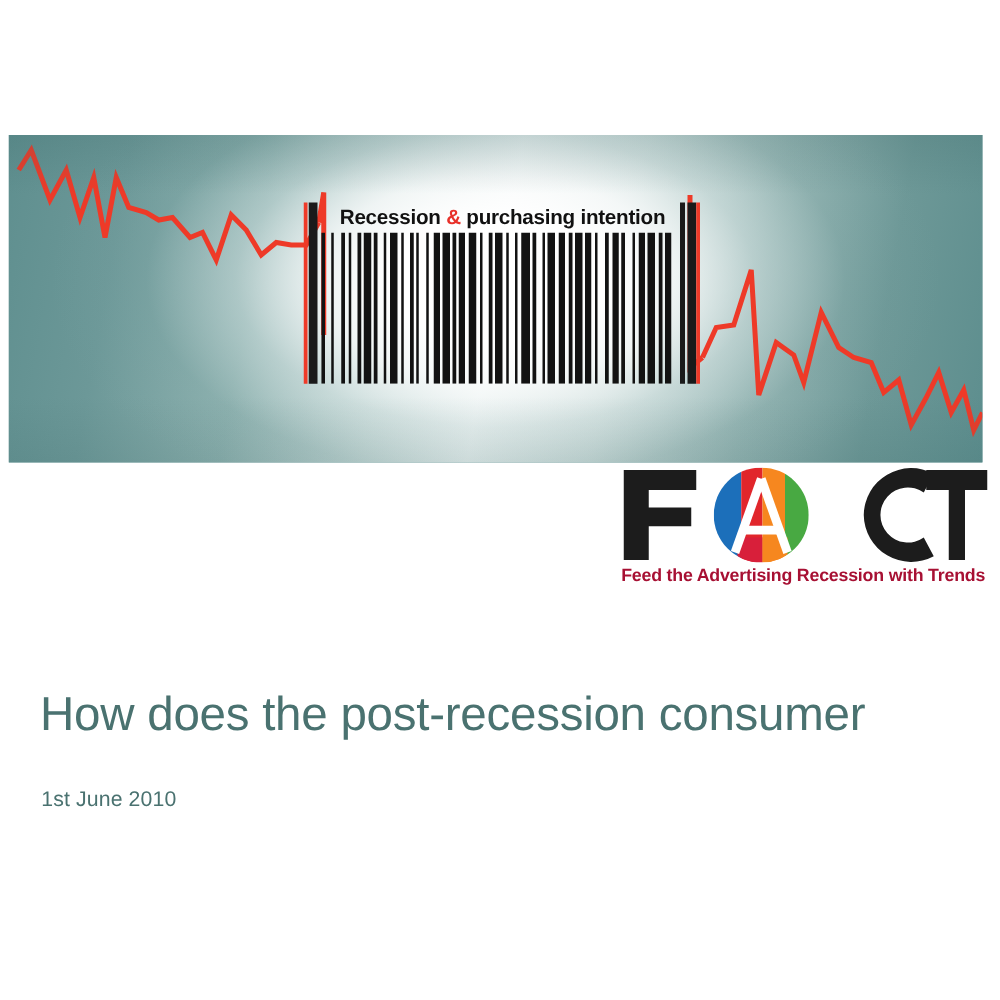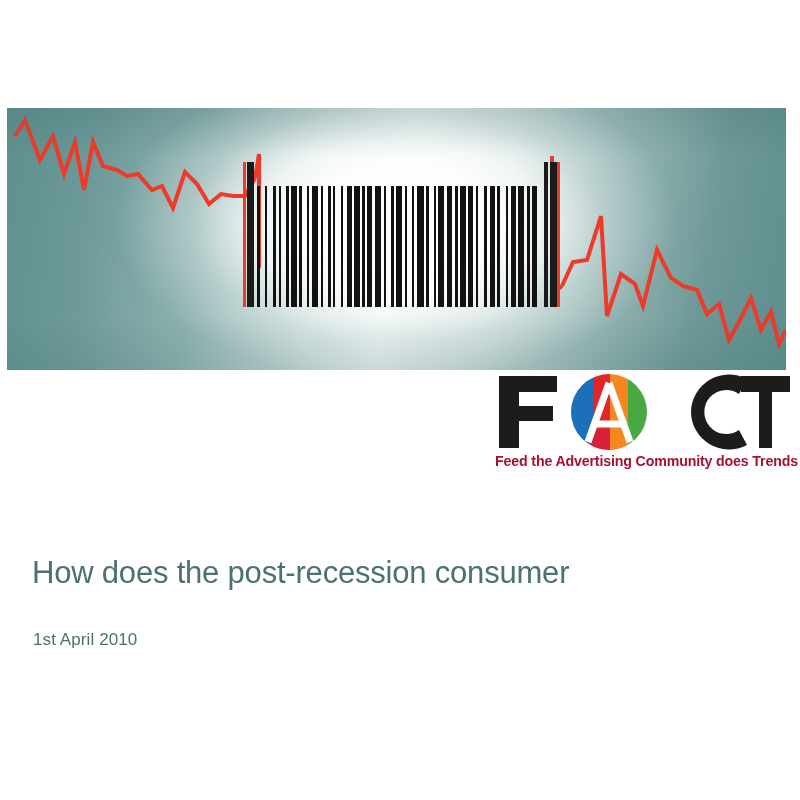--- a/index.html
+++ b/index.html
@@ -159,21 +159,21 @@
   }
 
   
   .title {
     position: absolute;
     left: 32px;
     top: 525px;
     width: 720px;
     font-family: "Liberation Sans", sans-serif;
     font-weight: normal;
-    font-size: 31px;
+    font-size: 38px;
     line-height: 47px;
     color: #4a7270;
     letter-spacing: -0.2px;
     margin-top: 24px;
   }
   .title .line2 { display: block; }
   .subtitle {
     position: absolute;
     left: 33px;
     top: 630px;
@@ -200,20 +200,21 @@
     <polyline fill="none" stroke="#ee3a28" stroke-width="4" stroke-linejoin="miter" stroke-linecap="butt" points="545,48 545,186 555,178"></polyline>
   </svg>
 
   <div class="banner-vignette"></div>
 </div>
 
 <div class="barcode">
   <div class="barcode-redline-l"></div>
   <div class="barcode-endbar-l"></div>
 
+  <div class="barcode-text"><span>Recession </span><span class="amp">&amp;</span><span> purchasing intention</span></div>
 
   <div class="barcode-bars" id="barcode-bars">
       <div class="bar" style="left: 0px; width: 3.08633px;"></div>
       <div class="bar" style="left: 8.23022px; width: 2.05755px;"></div>
       <div class="bar" style="left: 16.4604px; width: 2.05755px;"></div>
       <div class="bar" style="left: 21.6043px; width: 2.05755px;"></div>
       <div class="bar" style="left: 28.8058px; width: 3.08633px;"></div>
       <div class="bar" style="left: 33.9496px; width: 6.17266px;"></div>
       <div class="bar" style="left: 42.1799px; width: 3.08633px;"></div>
       <div class="bar" style="left: 50.4101px; width: 2.05755px;"></div>
@@ -292,20 +293,20 @@
 
     <g>
       <path fill="#1c1c1c" d="M196 38 a38 38 0 0 1 56 -33 l-8 15 a22 22 0 1 0 0 36 l8 15 a38 38 0 0 1 -56 -33 Z"></path>
     </g>
 
     <g>
       <path fill="#1c1c1c" d="M246 2 H295 V18 H277 V74 H264 V18 H246 Z"></path>
     </g>
   </svg>
 
-  <div class="logo-tagline">Feed the Advertising Community does Trends</div>
+  <div class="logo-tagline">Feed the Advertising Recession with Trends</div>
 </div>
 
 <h1 class="title">
   <span>How does the post-recession consumer</span>
 </h1>
 
-<div class="subtitle">1st April 2010</div>
+<div class="subtitle">1st June 2010</div>
 
 </body></html>

